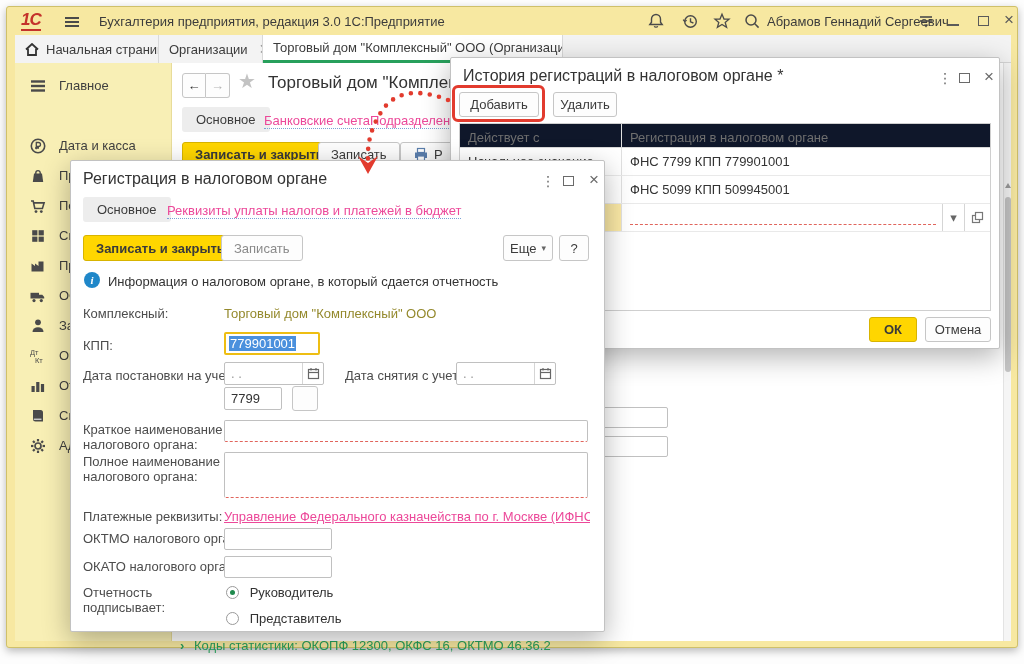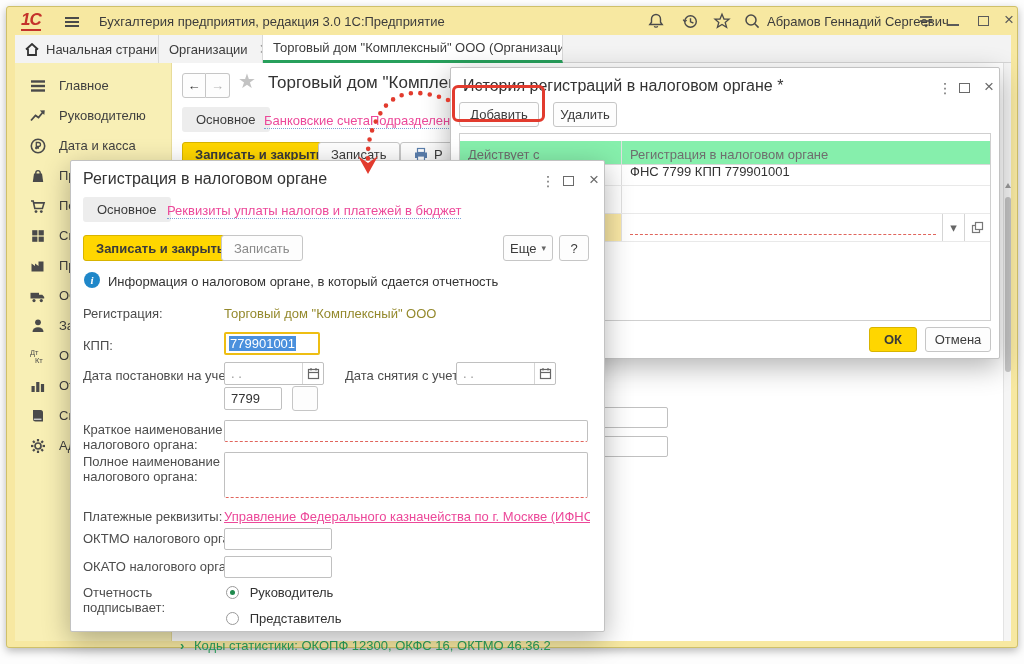--- a/index.html
+++ b/index.html
@@ -55,21 +55,21 @@
   
   .dialog { position:absolute; background:#fff; border:1px solid #c2c2c2; border-radius:2px; box-shadow:0 8px 28px rgba(0,0,0,.3); }
   .dlg-title { font-size:16px; color:#333; white-space:nowrap; }
   .dlg-ctl { position:absolute; top:12px; color:#6a6a6a; }
   .kebab { font-size:14px; letter-spacing:0; }
   .maxbox { width:11px; height:10px; border:1.5px solid #6a6a6a; margin-top:3px; }
   .closex { font-size:17px; line-height:14px; }
 
   
   .htable { position:absolute; left:8px; top:65px; width:532px; height:188px; border:1px solid #cfcfcf; }
-  .hhead { position:absolute; left:0; top:0; width:100%; height:24px; background:#86efac; border-bottom:1px solid #d9d9d9; color:#6e6e6e;margin-top:7px; }
+  .hhead { position:absolute; left:0; top:0; width:100%; height:24px; background:#0f172a; border-bottom:1px solid #d9d9d9; color:#6e6e6e; }
   .hrow { position:absolute; left:0; width:100%; height:28px; border-bottom:1px solid #e9e9e9; }
   .c1 { position:absolute; left:0; top:0; bottom:0; width:162px; border-right:1px solid #e0e0e0; padding:6px 8px; white-space:nowrap; overflow:hidden; }
   .c2 { position:absolute; left:162px; top:0; bottom:0; right:0; padding:6px 8px; white-space:nowrap; overflow:hidden; }
 
   .combo-btn { position:absolute; top:0; bottom:0; border-left:1px solid #d5d5d5; display:flex; align-items:center; justify-content:center; color:#666; }
 
   
   .radio { width:13px; height:13px; border:1px solid #9a9a9a; border-radius:50%; display:inline-block; position:relative; background:#fff; vertical-align:-2px; }
   .radio.on::after { content:""; position:absolute; left:3px; top:3px; width:5px; height:5px; border-radius:50%; background:#1f8a4d; }
 
@@ -166,29 +166,20 @@
       <span class="ic">
           <svg width="18" height="18">
             <g stroke="#4a4a4a" stroke-width="2.4">
               <line x1="2" y1="4.5" x2="16" y2="4.5"></line>
               <line x1="2" y1="9" x2="16" y2="9"></line>
               <line x1="2" y1="13.5" x2="16" y2="13.5"></line>
             </g>
           </svg>
         </span>
       <span class="tx">Главное</span>
-    </div>
-    <div class="side-item" style="top:42px">
-      <span class="ic">
-          <svg width="18" height="18">
-            <polyline points="2,13.5 6.5,8.5 9.5,10.5 14,5" fill="none" stroke="#4a4a4a" stroke-width="1.8"></polyline>
-            <polygon points="10.8,3.6 15.8,3.2 15.3,8" fill="#4a4a4a"></polygon>
-          </svg>
-        </span>
-      <span class="tx">Руководителю</span>
     </div>
     <div class="side-item" style="top:72px">
       <span class="ic">
           <svg width="18" height="18" fill="none" stroke="#4a4a4a">
             <circle cx="9" cy="9" r="6.7" stroke-width="1.6"></circle>
             <path d="M7.3,12.3 V5.5 h2.2 a2,2 0 0 1 0,4 h-2.2 M6,11 h4" stroke-width="1.3"></path>
           </svg>
         </span>
       <span class="tx">Дата и касса</span>
     </div>
@@ -336,21 +327,21 @@
       <span class="green">Коды статистики: ОКОПФ 12300, ОКФС 16, ОКТМО 46.36.2</span>
     </div>
   </div>
 
   <div class="scroll-track">
     <div class="scroll-up"></div>
     <div class="scroll-thumb"></div>
   </div>
 </div>
 
-<div class="dialog" style="left:450px;top:67px;width:550px;height:292px;z-index:10">
+<div class="dialog" style="left:450px;top:57px;width:550px;height:292px;z-index:10">
   <div class="abs dlg-title" style="left:12px;top:9px">История регистраций в налоговом органе *</div>
   <div class="dlg-ctl kebab" style="left:487px">⋮</div>
   <div class="dlg-ctl" style="left:508px">
       <div class="maxbox"></div>
     </div>
   <div class="dlg-ctl closex" style="left:533px">×</div>
 
   <div class="abs btn" style="left:8px;top:34px;width:80px">Добавить</div>
   <div class="abs btn" style="left:102px;top:34px;width:64px">Удалить</div>
 
@@ -358,20 +349,21 @@
     <div class="hhead">
       <div class="c1">Действует с</div>
       <div class="c2">Регистрация в налоговом органе</div>
     </div>
     <div class="hrow" style="top:24px">
       <div class="c1">Начальное значение</div>
       <div class="c2">ФНС 7799 КПП 779901001</div>
     </div>
     <div class="hrow" style="top:52px">
       <div class="c1"></div>
+      <div class="c2">ФНС 5099 КПП 509945001</div>
     </div>
     <div class="hrow" style="top:80px">
       <div class="c1" style="background:#fbe9a6"></div>
       <div class="c2" style="padding:0">
         <div class="abs red-dash" style="left:8px;right:54px;top:0;height:21px"></div>
         <div class="combo-btn" style="right:26px;width:22px">
             <span>▾</span>
           </div>
         <div class="combo-btn" style="right:0;width:26px">
           <span>
@@ -404,21 +396,21 @@
   <div class="abs btn btn-gray-text" style="left:150px;top:74px;height:26px">Записать</div>
   <div class="abs btn" style="left:432px;top:74px;height:26px;width:50px;padding:0">
     <span>Еще</span>
       <span style="font-size:9px;color:#666">▾</span>
   </div>
   <div class="abs btn" style="left:488px;top:74px;height:26px;width:30px;padding:0">?</div>
 
   <div class="abs" style="left:13px;top:111px;width:16px;height:16px;border-radius:50%;background:#1f87c9;color:#fff;font-size:11px;font-weight:bold;font-style:italic;text-align:center;line-height:16px;font-family:'Liberation Serif',serif">i</div>
   <div class="abs" style="left:37px;top:113px">Информация о налоговом органе, в который сдается отчетность</div>
 
-  <div class="abs lbl" style="left:12px;top:145px">Регистрация:</div>
+  <div class="abs lbl" style="left:12px;top:145px">Комплексный:</div>
   <div class="abs" style="left:153px;top:145px;color:#94892c">Торговый дом "Комплексный" ООО</div>
 
   <div class="abs lbl" style="left:12px;top:177px">КПП:</div>
   <div class="abs" style="left:153px;top:171px;width:96px;height:23px;border:2px solid #eebe13;border-radius:2px;background:#fff;padding:2px 3px">
     <span class="sel">779901001</span>
   </div>
 
   <div class="abs lbl" style="left:12px;top:207px">Дата постановки на учет:</div>
   <div class="abs fld" style="left:153px;top:201px;width:100px;height:23px">
     <span class="ph" style="position:absolute;left:6px;top:3px">.  .</span>

